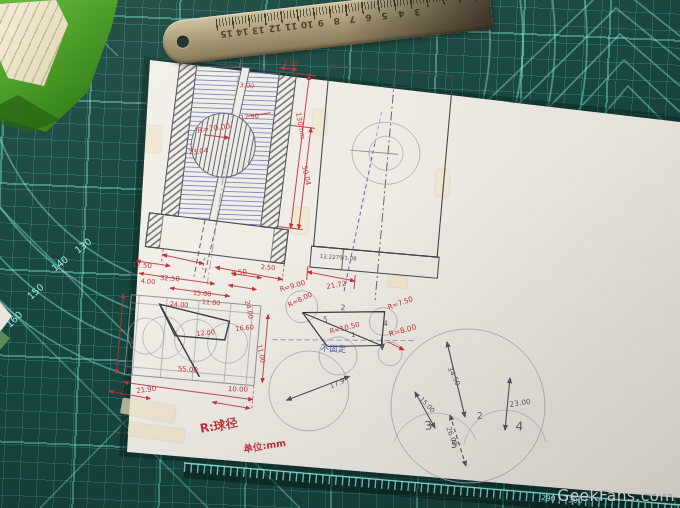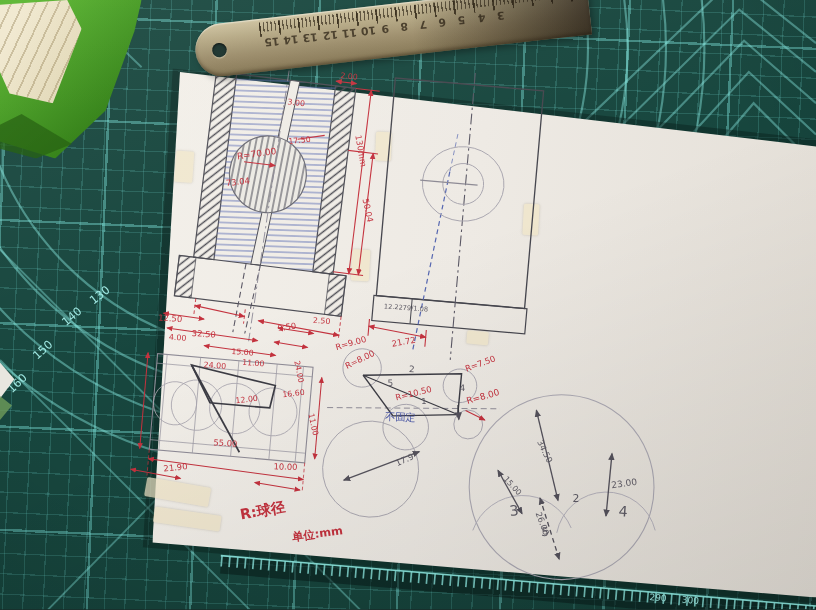--- a/index.html
+++ b/index.html
@@ -350,13 +350,14 @@
     <span class="rnum" style="left:172px;">8</span>
     <span class="rnum" style="left:188px;">7</span>
     <span class="rnum" style="left:204px;">6</span>
     <span class="rnum" style="left:220px;">5</span>
     <span class="rnum" style="left:237px;">4</span>
     <span class="rnum" style="left:253px;">3</span>
     <div class="ruler-dark"></div>
   </div>
 
   <div class="glare"></div>
+  <div class="watermark">GeekFans.com</div>
 </div>
 
 </body></html>

